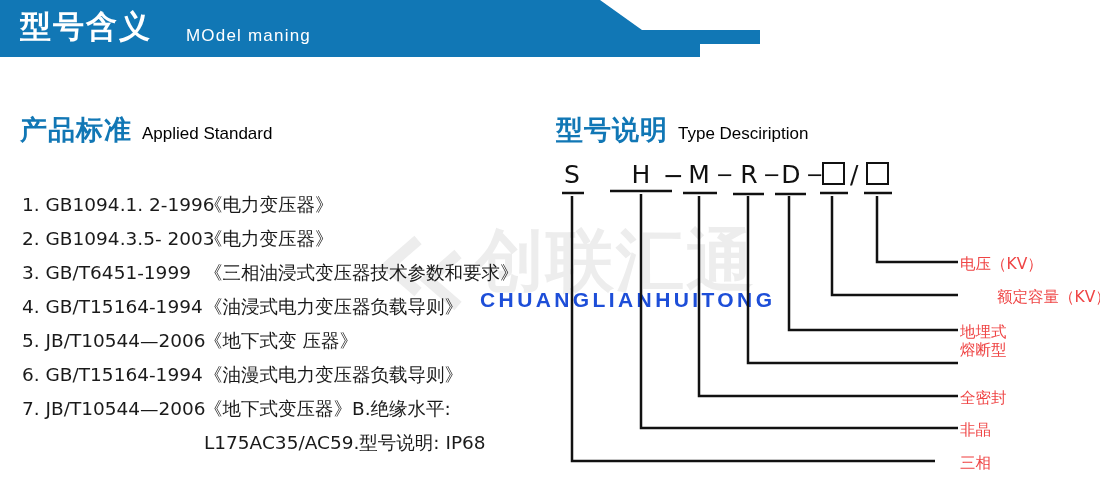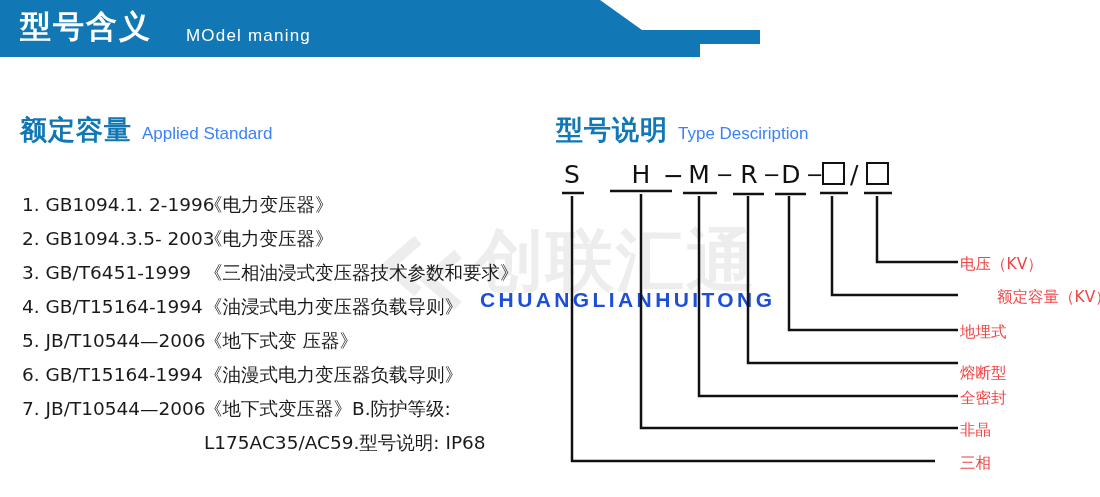--- a/index.html
+++ b/index.html
@@ -55,21 +55,21 @@
   }
 
   
   .sec-title { position:absolute; white-space:nowrap; }
   .sec-title .cn {
     font-size:27px; font-weight:bold; color:#1177b5;
     font-family:"DejaVu Sans", sans-serif;
     letter-spacing:1px;
   }
   .sec-title .en {
-    font-size:17px; color:#3b82f6; margin-left:10px;
+    font-size:17px; color:#000000; margin-left:10px;
   }
   #title-left  { left:20px;  top:112px; }
   #title-right { left:556px; top:112px; }
 
   
   .std-list { position:absolute; left:22px; top:192px; width:540px; }
   .std-row {
     display:flex; align-items:baseline;
     height:34px;
     font-size:18.5px;
@@ -121,21 +121,21 @@
   <div class="wm-en">CHUANGLIANHUITONG</div>
 </div>
 
 <div class="banner">
   <div class="banner-shape"></div>
   <div class="banner-cn">型号含义</div>
   <div class="banner-en">MOdel maning</div>
 </div>
 
 <div class="sec-title" id="title-left">
-  <span class="cn">额定容量</span><span class="en">Applied Standard</span>
+  <span class="cn">产品标准</span><span class="en">Applied Standard</span>
 </div>
 
 <div class="std-list">
   <div class="std-row">
     <span class="std-num">1. GB1094.1. 2-1996</span>
     <span class="std-name">《电力变压器》</span>
   </div>
   <div class="std-row">
     <span class="std-num">2. GB1094.3.5- 2003</span>
     <span class="std-name">《电力变压器》</span>
@@ -151,21 +151,21 @@
   <div class="std-row">
     <span class="std-num">5. JB/T10544—2006</span>
     <span class="std-name">《地下式变 压器》</span>
   </div>
   <div class="std-row">
     <span class="std-num">6. GB/T15164-1994</span>
     <span class="std-name">《油漫式电力变压器负载导则》</span>
   </div>
   <div class="std-row">
     <span class="std-num">7. JB/T10544—2006</span>
-    <span class="std-name">《地下式变压器》B.防护等级:</span>
+    <span class="std-name">《地下式变压器》B.绝缘水平:</span>
   </div>
   <div class="std-row cont">
     <span class="std-num"></span>
     <span class="std-name">L175AC35/AC59.型号说明: IP68</span>
   </div>
 </div>
 
 <div class="sec-title" id="title-right">
   <span class="cn">型号说明</span><span class="en">Type Desciription</span>
 </div>
@@ -221,19 +221,19 @@
 
         <path d="M572 196 L572 461 L935 461"></path>
       </g>
     </g>
   </svg>
 
   <div class="labels">
     <div class="lab" style="top:254px;">电压（KV）</div>
     <div class="lab" style="top:287px;margin-left:37px;">额定容量（KV）</div>
     <div class="lab" style="top:322px;">地埋式</div>
-    <div class="lab" style="top:363px;">熔断型</div>
+    <div class="lab" style="top:340px;">熔断型</div>
     <div class="lab" style="top:388px;">全密封</div>
     <div class="lab" style="top:420px;">非晶</div>
     <div class="lab" style="top:453px;text-align:right;">三相</div>
   </div>
 
 </div>
 
 </body></html>

